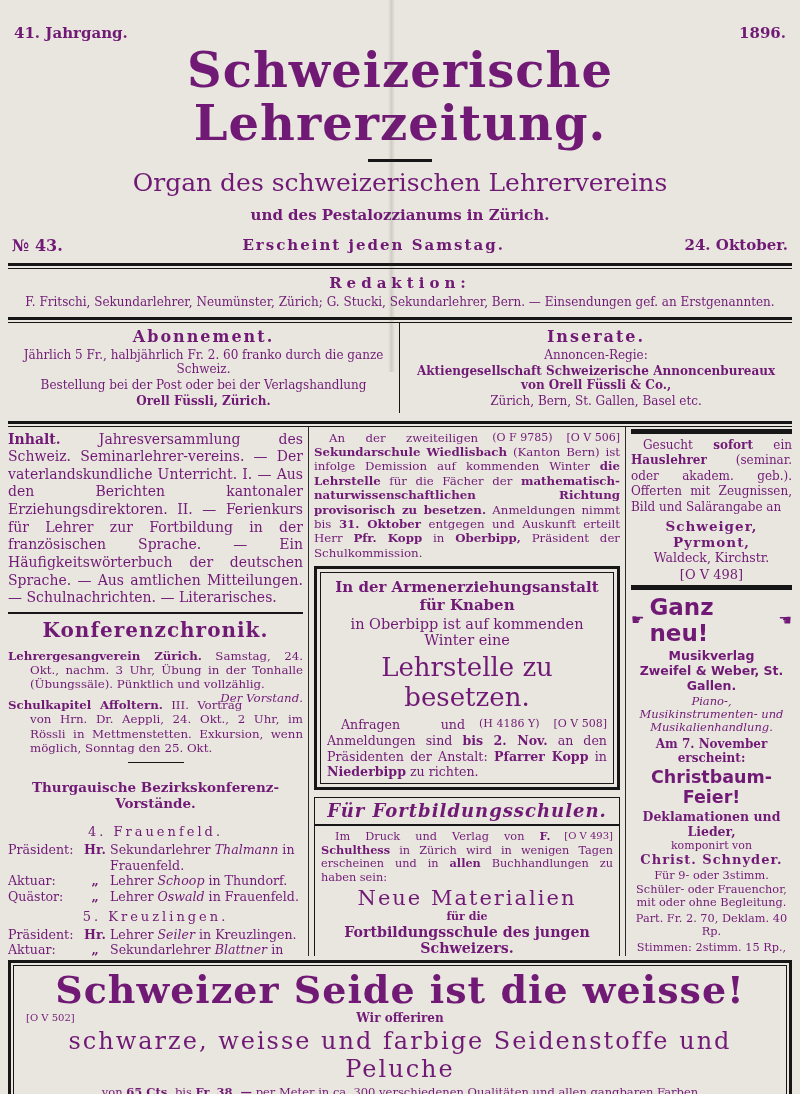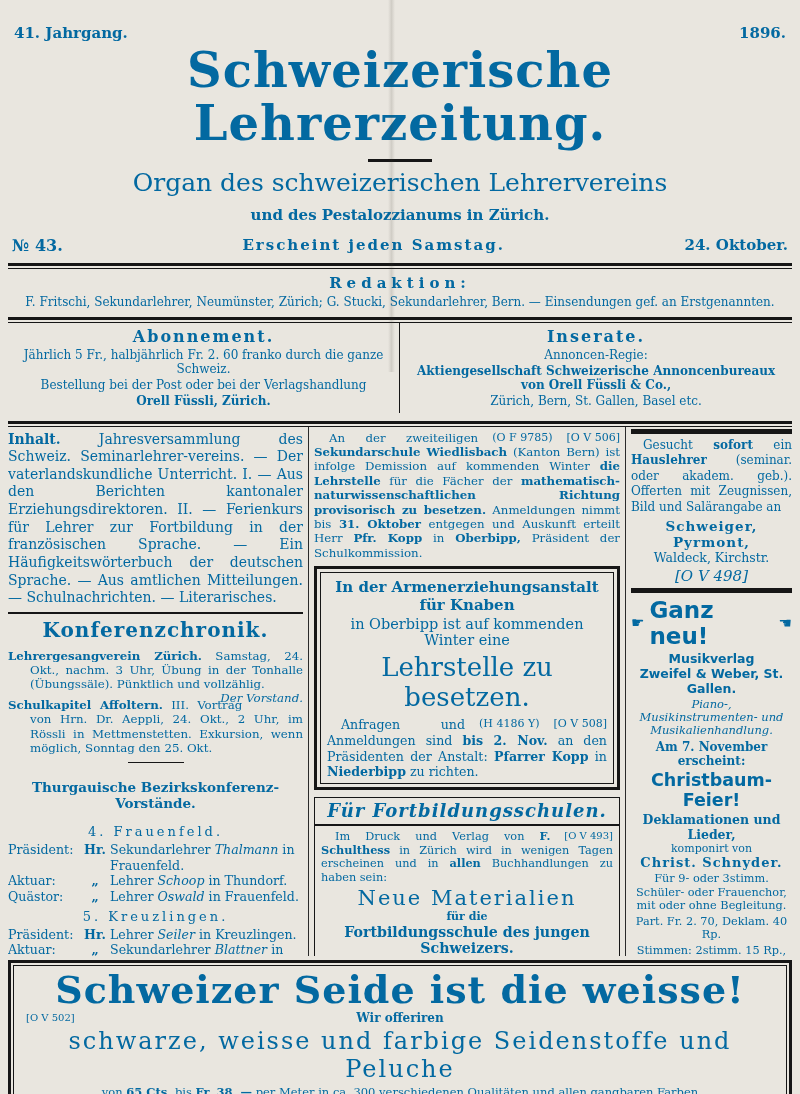--- a/index.html
+++ b/index.html
@@ -1,16 +1,16 @@
 <!DOCTYPE html>
 <html><head>
 <meta charset="utf-8">
 <style>
   html,body{margin:0;padding:0;background:#c8c6c0;}
-  .page{position:relative;width:800px;height:1094px;background:#e9e6df;color:#0369a1;
+  .page{position:relative;width:800px;height:1094px;background:#e9e6df;color:#701a75;
         font-family:"DejaVu Serif",serif;overflow:hidden;box-sizing:border-box;padding:0 8px;}
   .crease{position:absolute;left:388px;top:0;width:7px;height:372px;
           background:linear-gradient(90deg,rgba(0,0,0,0) 0%,rgba(60,55,45,.14) 50%,rgba(0,0,0,0) 100%);pointer-events:none;}
   
   .top-row{display:flex;justify-content:space-between;padding:24px 6px 0;font-weight:bold;font-size:15px;}
   .main-title{margin:2px 0 0;text-align:center;font-size:48px;font-weight:bold;letter-spacing:1px;line-height:1.1;}
   .title-rule{width:64px;height:3px;background:#161616;margin:9px auto 6px;}
   .organ{text-align:center;font-size:25px;margin-top:4px;}
   .organ2{text-align:center;font-size:15px;font-weight:bold;margin-top:9px;}
   .issue-row{display:flex;justify-content:space-between;align-items:flex-start;padding:0 4px;margin-top:12px;}
@@ -65,21 +65,21 @@
   .fort-intro{font-size:11.3px;line-height:1.2;text-indent:14px;}
   .fort-ref{float:right;font-size:10px;}
   .fort-t1{text-align:center;font-size:21px;letter-spacing:2px;margin-top:2px;}
   .fort-t2{text-align:center;font-size:11px;font-weight:bold;}
   .fort-t3{text-align:center;font-size:14.2px;font-weight:bold;margin-top:1px;}
   
   .hbar{height:5px;background:#161616;margin:2px 0 4px;}
   .haus-body{font-size:12px;line-height:1.3;text-indent:12px;}
   .haus-a1{text-align:center;font-weight:bold;font-size:13.5px;letter-spacing:1px;margin-top:2px;}
   .haus-a2{text-align:center;font-size:12.5px;}
-  .haus-ref{text-align:center;font-size:15px;margin:2px 0 3px;font-style:italic;}
+  .haus-ref{text-align:center;font-size:13px;margin:2px 0 3px;}
   .gn-titlerow{display:flex;align-items:center;justify-content:center;gap:5px;margin-top:3px;}
   .gn-orn{font-family:"DejaVu Sans",sans-serif;font-size:15px;}
   .gn-title{font-size:23px;font-weight:bold;font-family:"DejaVu Sans",sans-serif;}
   .gn-pub1{text-align:center;font-weight:bold;font-size:12.5px;font-family:"DejaVu Sans",sans-serif;margin-top:2px;}
   .gn-pub2{text-align:center;font-weight:bold;font-size:12.5px;font-family:"DejaVu Sans",sans-serif;}
   .gn-pub3{text-align:center;font-style:italic;font-size:11.5px;line-height:1.15;margin-top:2px;}
   .gn-ann{text-align:center;font-size:12px;font-weight:bold;margin-top:3px;}
   .gn-big{text-align:center;font-size:17.5px;font-weight:bold;font-family:"DejaVu Sans",sans-serif;margin-top:2px;}
   .gn-d1{text-align:center;font-size:12.5px;font-weight:bold;margin-top:2px;}
   .gn-d2{text-align:center;font-size:11px;}

